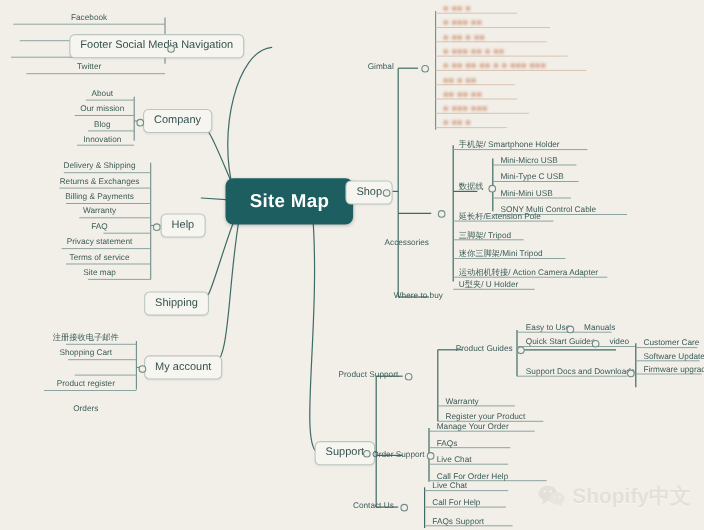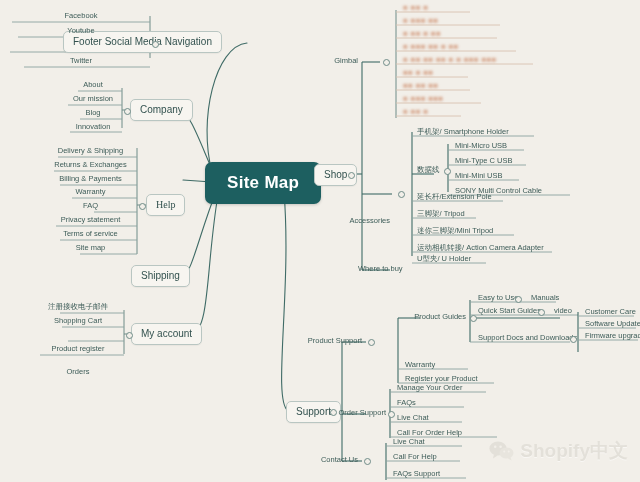--- a/index.html
+++ b/index.html
@@ -256,40 +256,38 @@
     <span>Site Map</span>
   </div>
 
   <div class="node boxnode" style="left:63px;top:31px;">
     <span>Footer Social Media Navigation</span>
   </div>
   <div class="dot" style="left:152px;top:41px;"></div>
 
   <div class="node leaf" style="left:8px;top:11px;width:140px;">
     <span>Facebook</span></div>
-  <div class="node leaf" style="left:8px;top:26px;width:140px;">
-    <span>Youtube</span></div>
   <div class="node boxnode" style="left:130px;top:99px;">
     <span>Company</span>
   </div>
 
   <div class="node leaf" style="left:8px;top:56px;width:140px;">
     <span>Twitter</span></div>
   <div class="dot" style="left:124px;top:108px;"></div>
 
   <div class="node leaf" style="left:60px;top:80px;width:60px;">
     <span>About</span></div>
   <div class="node leaf" style="left:60px;top:94px;width:60px;">
     <span>Our mission</span></div>
   <div class="node leaf" style="left:60px;top:108px;width:60px;">
     <span>Blog</span></div>
   <div class="node leaf" style="left:60px;top:122px;width:60px;">
     <span>Innovation</span></div>
 
-  <div class="node boxnode" style="left:146px;top:194px;font-family:Liberation Serif, serif;">
+  <div class="node boxnode" style="left:146px;top:194px;">
     <span>Help</span>
   </div>
   <div class="dot" style="left:139px;top:203px;"></div>
 
   <div class="node leaf" style="left:40px;top:146px;width:95px;">
     <span>Delivery &amp; Shipping</span></div>
   <div class="node leaf" style="left:40px;top:160px;width:95px;">
     <span>Returns &amp; Exchanges</span></div>
   <div class="node leaf" style="left:40px;top:174px;width:95px;">
     <span>Billing &amp; Payments</span></div>

